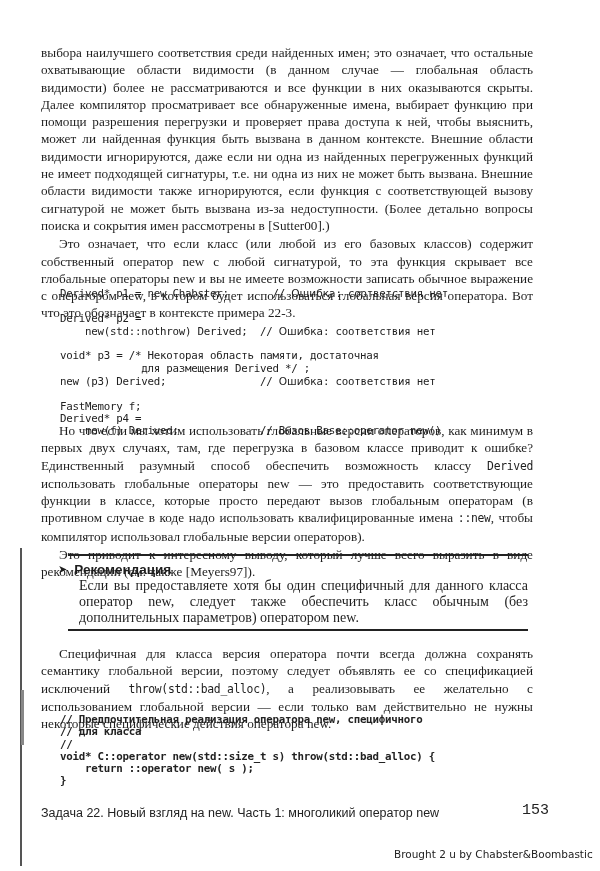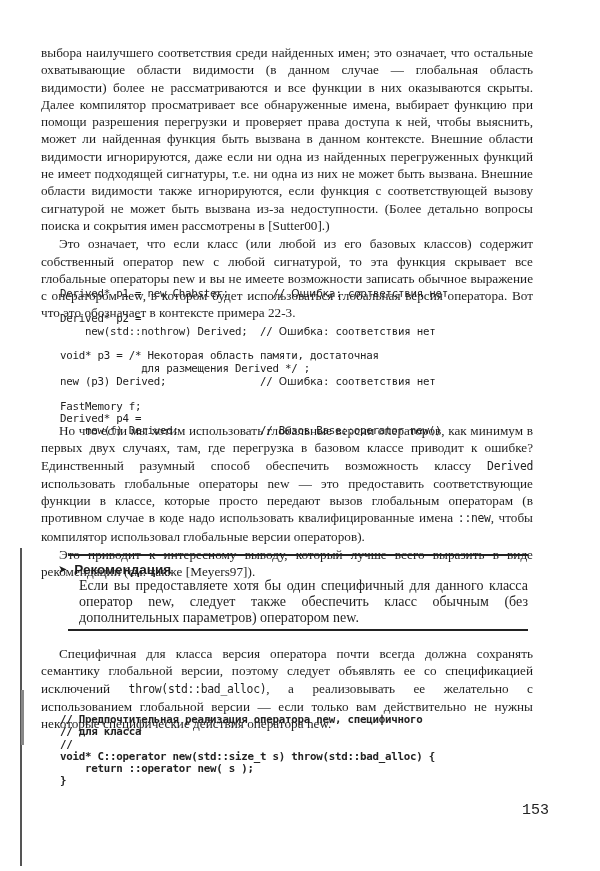--- a/index.html
+++ b/index.html
@@ -87,14 +87,16 @@
     <p class="para indent"><span>Специфичная для класса версия оператора почти всегда должна сохранять семантику глобальной версии, поэтому следует объявлять ее со спецификацией исключений </span><span class="mono">throw(std::bad_alloc)</span><span>, а реализовывать ее желательно с использованием глобальной версии — если только вам действительно не нужны некоторые специфические действия оператора </span><span>new</span><span>.</span></p>
   </div>
 
   <pre class="code" style="top:714px;font-weight:bold;">// Предпочтительная реализация оператора new, специфичного
 // для класса
 //
 void* C::operator new(std::size_t s) throw(std::bad_alloc) {
     return ::operator new( s );
 }</pre>
 
+  <div class="footer">Задача 22. Новый взгляд на new. Часть 1: многоликий оператор new</div>
   <div class="pageno">153</div>
+  <div class="credit">Brought 2 u by Chabster&amp;Boombastic</div>
 </div>
 
 </body></html>

